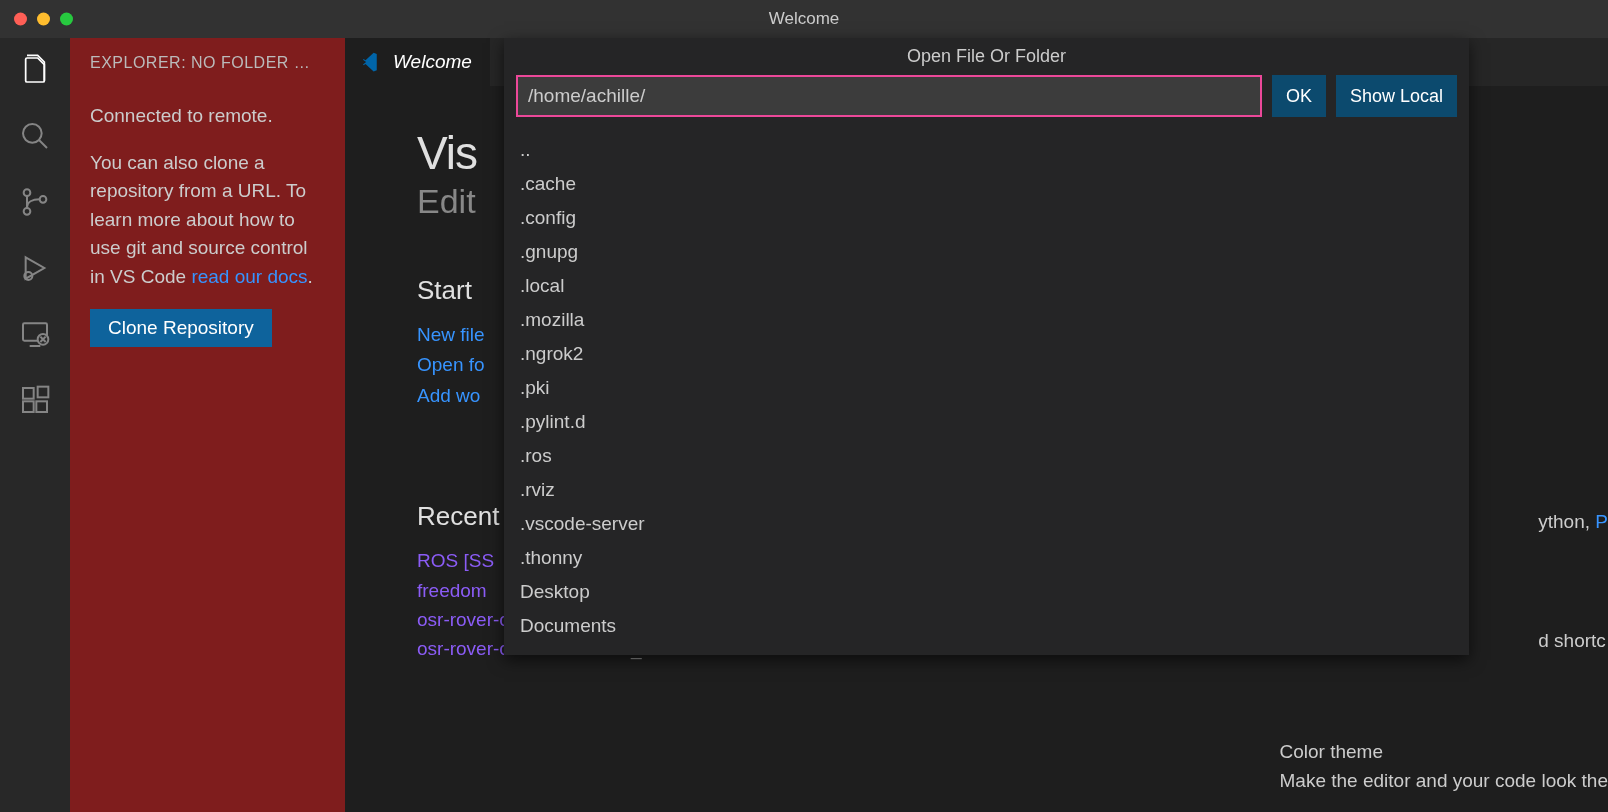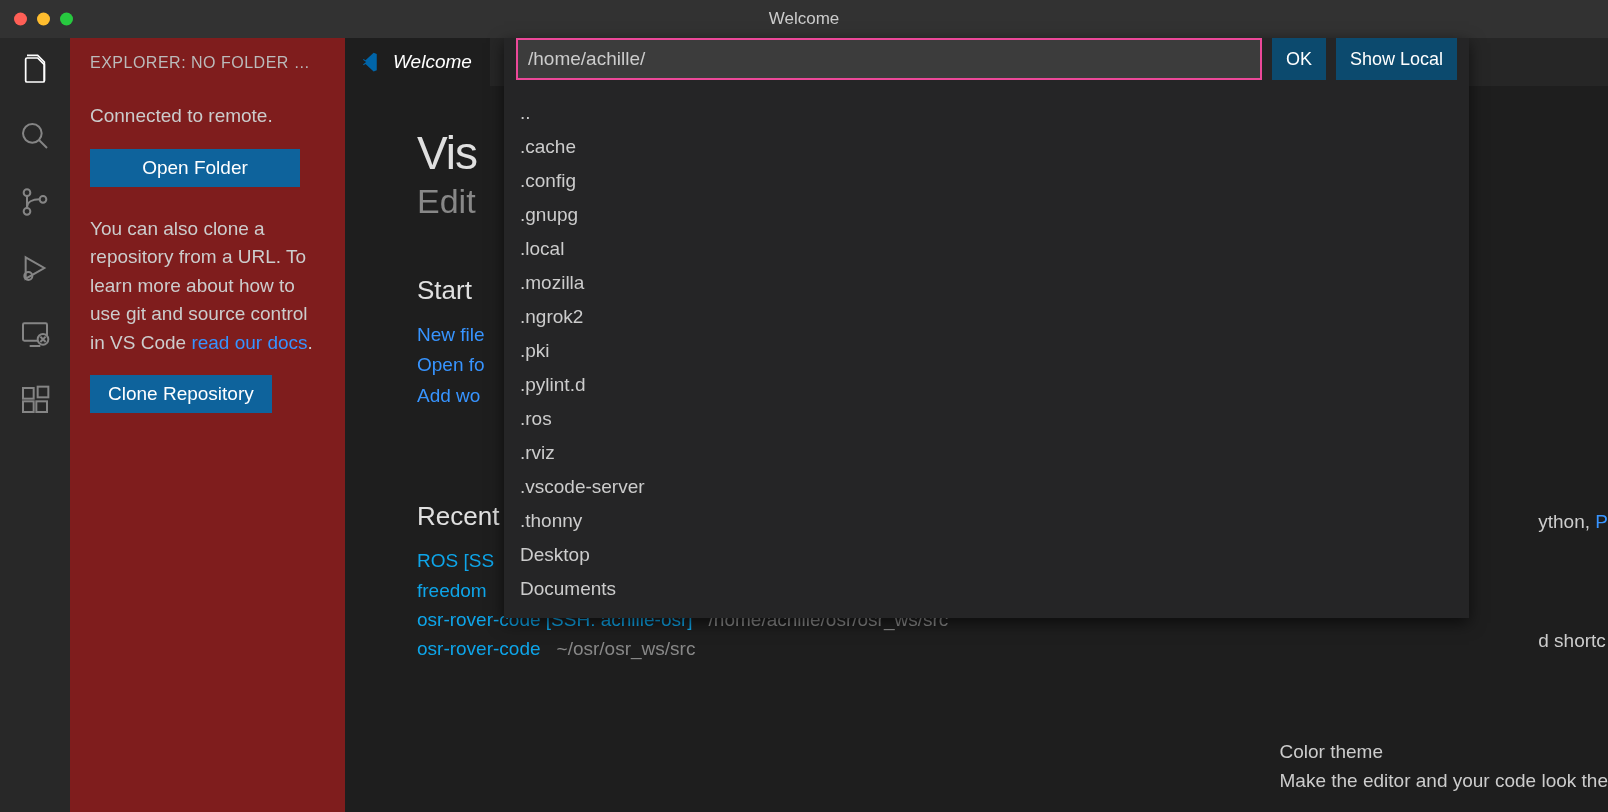--- a/index.html
+++ b/index.html
@@ -167,21 +167,21 @@
     }
     .recent-list {
       margin-top: 14px;
     }
     .recent-item {
       font-size: 19px;
       line-height: 1.55;
       display: flex;
       gap: 16px;
     }
-    .recent-name { color: #0ea5e9; cursor: pointer; }
+    .recent-name { color: #8b5cf6; cursor: pointer; }
     .recent-path { color: #888; }
     .right-column {
       position: absolute;
       right: 0;
       top: 470px;
       color: #cccccc;
       font-size: 19px;
       line-height: 1.5;
       overflow: hidden;
     }
@@ -300,21 +300,20 @@
         <rect x="3" y="13" width="8" height="8"></rect>
         <rect x="13" y="13" width="8" height="8"></rect>
         <rect x="14" y="2" width="8" height="8"></rect>
       </svg>
     </div>
   </div>
 
   <div class="sidebar">
     <div class="sidebar-header">EXPLORER: NO FOLDER …</div>
     <div class="sidebar-text">Connected to remote.</div>
-    <button class="sidebar-button">Open Folder</button>
     <div class="sidebar-text">
       <span>You can also clone a repository from a URL. To learn more about how to use git and source control in VS Code </span><span class="sidebar-link">read our docs</span><span>.</span>
     </div>
     <button class="sidebar-button clone">Clone Repository</button>
   </div>
 
   <div class="editor-area">
     <div class="tab-bar">
       <div class="tab">
         <svg class="tab-icon" viewBox="0 0 24 24">
@@ -360,20 +359,21 @@
       <span>d shortc</span>
     </div>
     <div class="customize-section">
       <div>Color theme</div>
       <div>Make the editor and your code look the </div>
     </div>
   </div>
 </div>
 
 <div class="quick-input">
+  <div class="quick-input-title">Open File Or Folder</div>
   <div class="quick-input-row">
     <input class="quick-input-text" value="/home/achille/" style="">
     <button class="quick-input-button">OK</button>
     <button class="quick-input-button">Show Local</button>
   </div>
   <div class="quick-input-list">
     <div class="quick-input-item">..</div>
     <div class="quick-input-item">.cache</div>
     <div class="quick-input-item">.config</div>
     <div class="quick-input-item">.gnupg</div>

